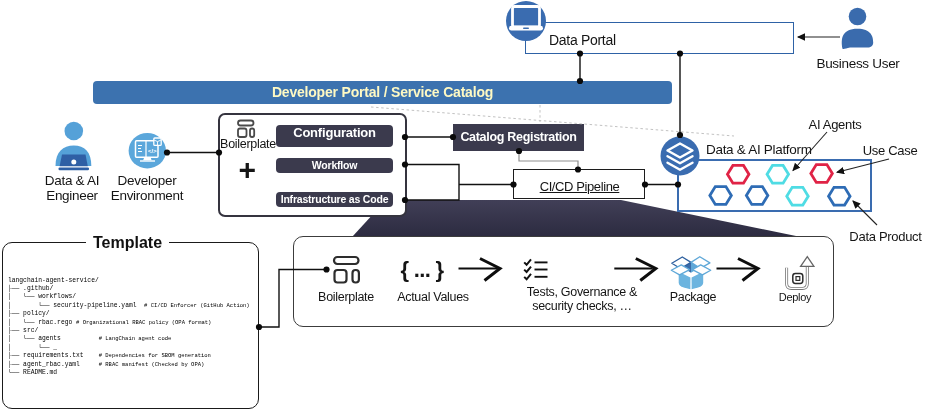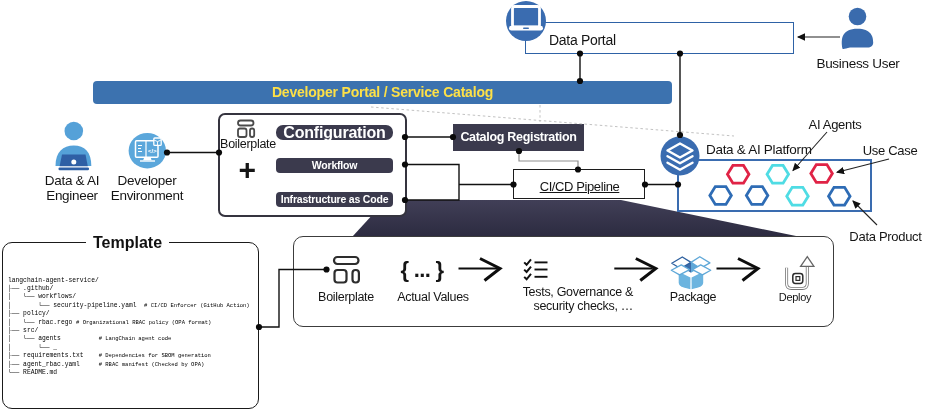--- a/index.html
+++ b/index.html
@@ -22,24 +22,24 @@
         <stop offset="0" stop-color="#413f57"></stop>
         <stop offset="1" stop-color="#2c2b40"></stop>
       </linearGradient>
     </defs>
     <polygon points="386,200 621,200 798.5,236.5 352.5,236.5" fill="url(#fg)"></polygon>
   </svg>
 
   <div class="abs" style="left:525px;top:22px;width:267px;height:30px;border:1.5px solid #2e62a6;background:#fff;"></div>
   <div class="lbl" style="left:549px;top:32.5px;text-align:left;font-size:14px;">Data Portal</div>
 
-  <div class="abs" style="left:93px;top:81px;width:579px;height:23px;background:#3c72af;border-radius:4px;color:#fde047;font-weight:bold;font-size:14px;line-height:23px;text-align:center;letter-spacing:-0.2px;">Developer Portal / Service Catalog</div>
+  <div class="abs" style="left:93px;top:81px;width:579px;height:23px;background:#3c72af;border-radius:4px;color:#fef9c3;font-weight:bold;font-size:14px;line-height:23px;text-align:center;letter-spacing:-0.2px;">Developer Portal / Service Catalog</div>
 
   <div class="abs" style="left:218px;top:113px;width:185px;height:100px;border:2px solid #35343f;border-radius:7px;background:#fff;"></div>
-  <div class="pill" style="left:276px;top:125px;width:117px;height:15px;line-height:15px;font-size:16px;border-radius:7px;">Configuration</div>
+  <div class="pill" style="left:276px;top:125px;width:117px;height:22px;line-height:15px;font-size:13px;">Configuration</div>
   <div class="pill" style="left:276px;top:192px;width:117px;height:15px;line-height:15px;font-size:10.5px;">Infrastructure as Code</div>
   <div class="pill" style="left:276px;top:157.5px;width:117px;height:15px;line-height:15px;font-size:10.5px;">Workflow</div>
   <div class="lbl" style="left:198px;top:137px;width:100px;font-size:12.5px;">Boilerplate</div>
   <div class="lbl" style="left:227px;top:154.5px;width:40px;font-size:30px;font-weight:bold;line-height:30px;">+</div>
 
   <div class="pill" style="left:453px;top:123.5px;width:131px;height:27px;line-height:27px;font-size:12.5px;letter-spacing:-0.3px;border-radius:0;">Catalog Registration</div>
 
   <div class="abs" style="left:513px;top:169px;width:130px;height:27.5px;border:1.5px solid #1c1c1c;background:#fff;"></div>
   <div class="lbl" style="left:513px;top:180px;width:133px;font-size:13px;letter-spacing:-0.4px;text-decoration:underline;">CI/CD Pipeline</div>
 
@@ -64,21 +64,21 @@
 └── README.md</pre>
 
   <div class="lbl" style="left:800px;top:51px;width:116px;margin-top:6px;">Business User</div>
   <div class="lbl" style="left:22px;top:174px;width:100px;">Data &amp; AI<br>Engineer</div>
   <div class="lbl" style="left:97px;top:174px;width:100px;">Developer<br>Environment</div>
   <div class="lbl" style="left:785px;top:118px;width:100px;font-size:13px;">AI Agents</div>
   <div class="lbl" style="left:840px;top:144px;width:100px;font-size:13px;">Use Case</div>
   <div class="lbl" style="left:835px;top:230px;width:101px;font-size:13px;">Data Product</div>
   <div class="lbl" style="left:296px;top:290px;width:100px;font-size:12.5px;">Boilerplate</div>
   <div class="lbl" style="left:383px;top:290px;width:100px;font-size:12.5px;">Actual Values</div>
-  <div class="lbl" style="left:503px;top:285px;width:130px;font-size:12.5px;text-align:right;line-height:14px;">Tests, Governance &amp;<br>security checks, …</div>
+  <div class="lbl" style="left:517px;top:285px;width:130px;font-size:12.5px;text-align:center;line-height:14px;">Tests, Governance &amp;<br>security checks, …</div>
   <div class="lbl" style="left:643px;top:290px;width:100px;font-size:12.5px;">Package</div>
   <div class="lbl" style="left:745px;top:290px;width:100px;font-size:11px;">Deploy</div>
   <div class="lbl" style="left:392px;top:256.5px;width:60px;font-size:22px;font-weight:600;line-height:25px;letter-spacing:-0.7px;">{ ... }</div>
 
   <svg width="930" height="413" viewBox="0 0 930 413">
     <defs>
       <marker id="ah" orient="auto" markerWidth="9" markerHeight="8" refX="6.5" refY="3.4">
         <path d="M0,0 L7.5,3.4 L0,6.8 Z" fill="#111"></path>
       </marker>
     </defs>

